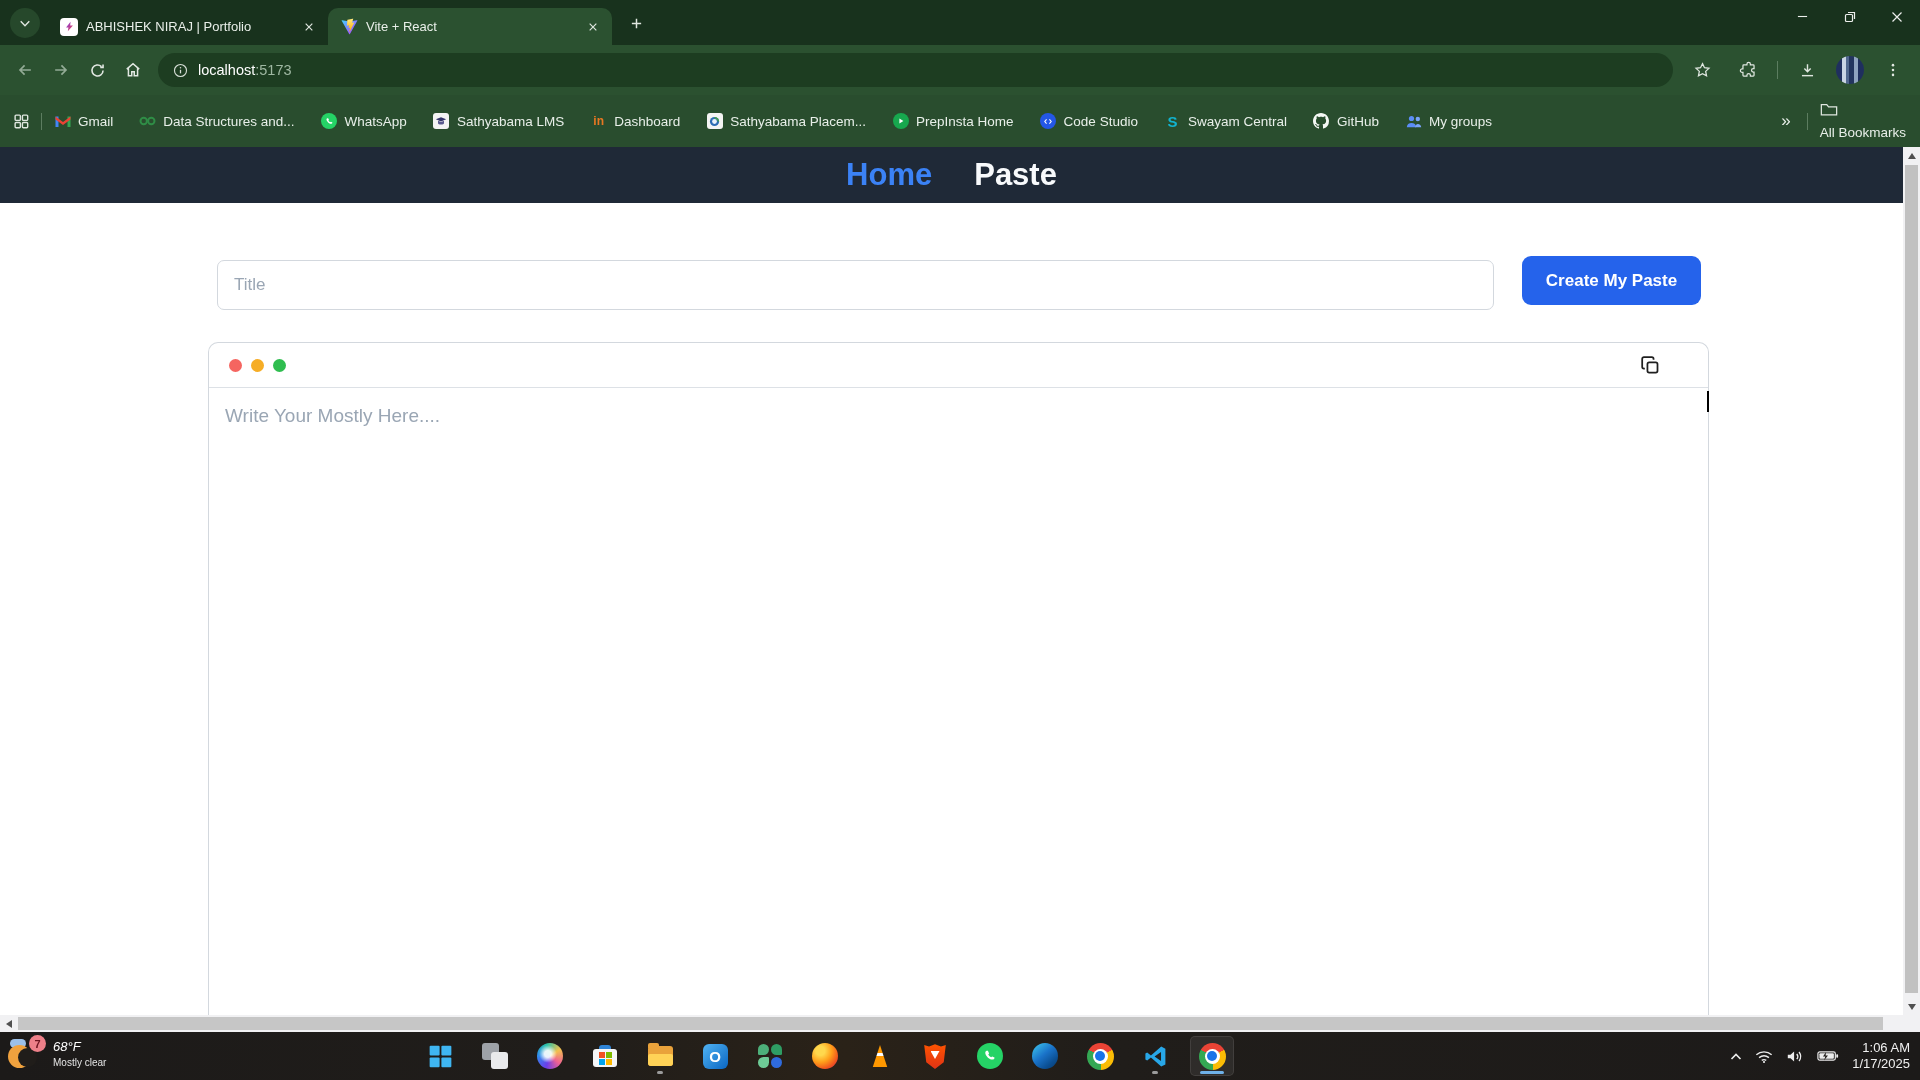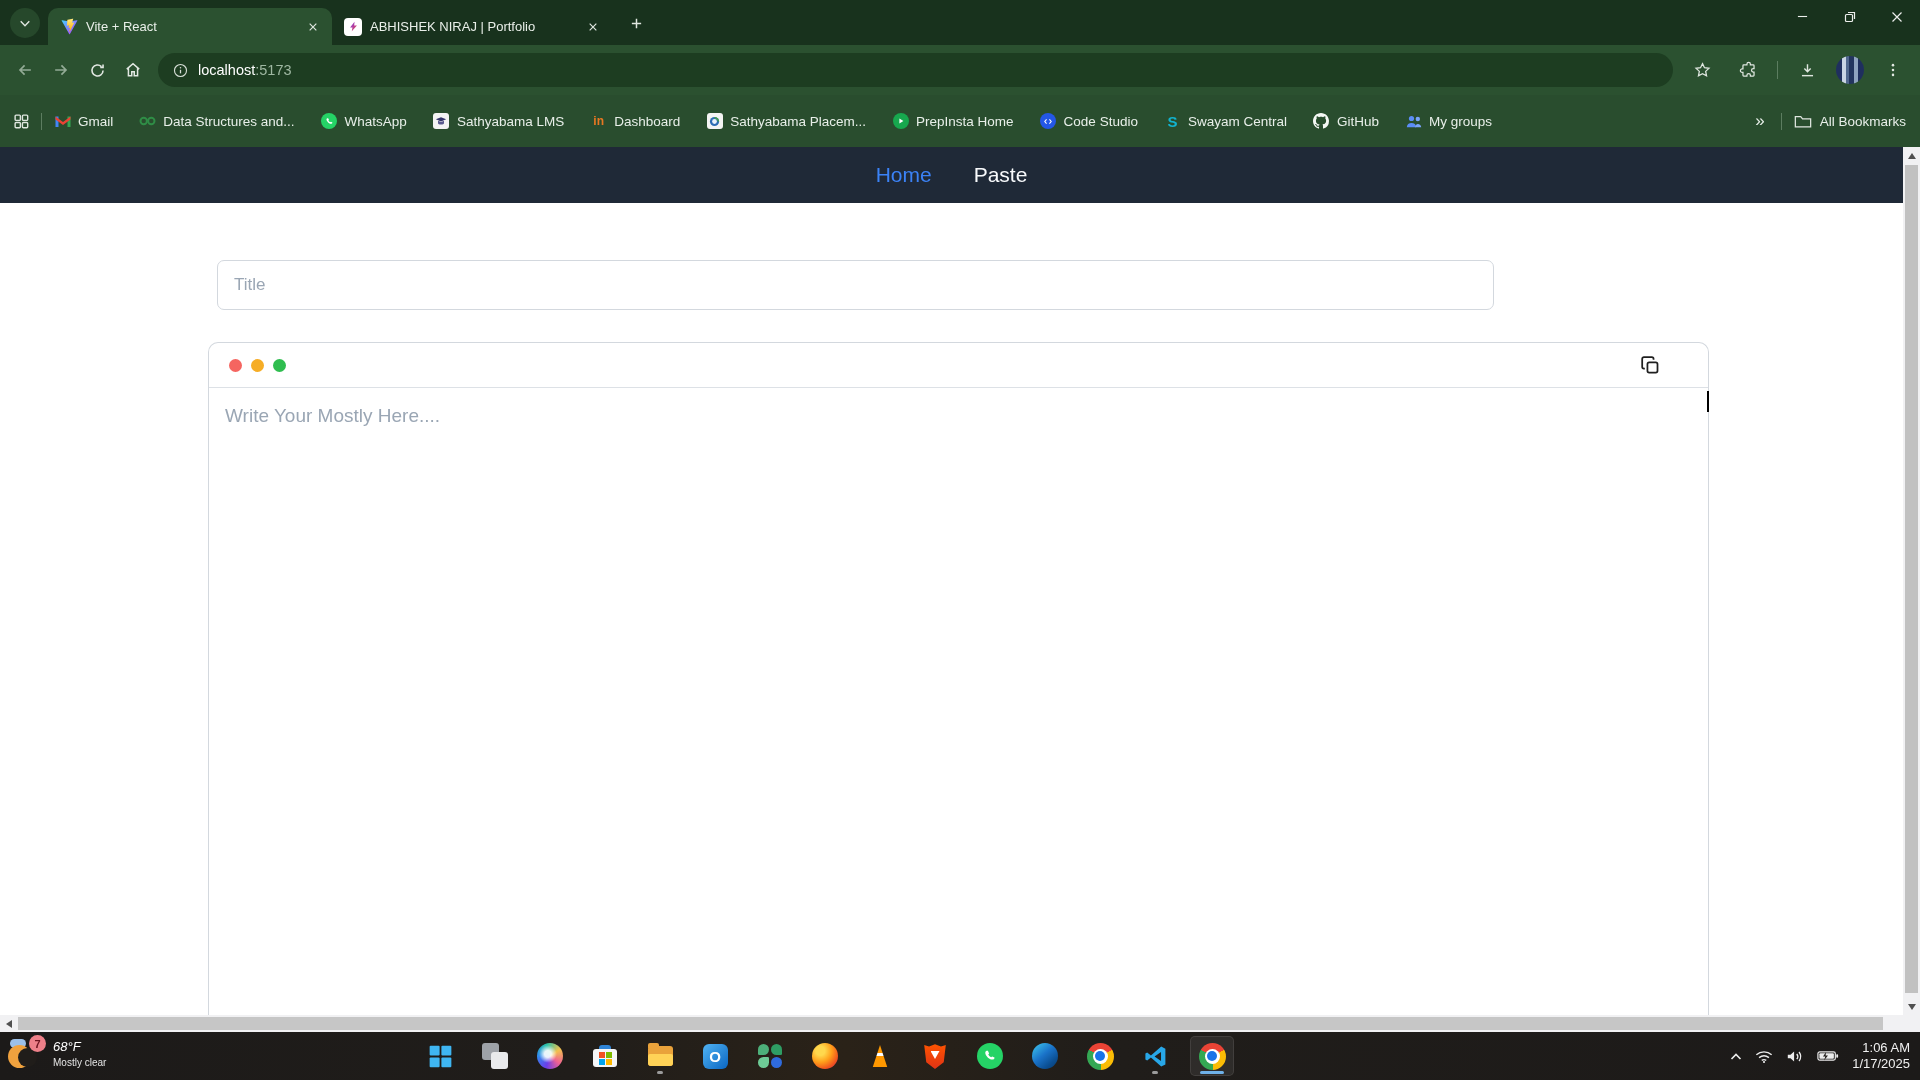--- a/index.html
+++ b/index.html
@@ -33,26 +33,26 @@
   .bookbar { height:52px; background:#294d2e; display:flex; align-items:center; padding:0 14px; font-size:13.5px; color:#e8efe9; }
   .bb-sep { width:1px; height:17px; background:#5c7d60; margin:0 12px; }
   .bm { display:flex; align-items:center; gap:7px; margin-right:26px; cursor:pointer; white-space:nowrap; }
   .bm:last-child { margin-right:0; }
   .bm-ic { width:17px; height:17px; display:flex; align-items:center; justify-content:center; flex:0 0 auto; }
   .ic-sq { width:16px; height:16px; border-radius:3px; background:#f4f4f4; display:flex; align-items:center; justify-content:center; }
   .ic-circle { width:16px; height:16px; border-radius:50%; display:flex; align-items:center; justify-content:center; }
   .ic-text { font-weight:800; font-size:12px; }
   .bb-right { margin-left:auto; display:flex; align-items:center; }
   .overflow-glyph { font-size:17px; color:#e8efe9; padding:0 4px; cursor:pointer; }
-  .allbm { display:flex; align-items:flex-start; gap:8px; cursor:pointer; }
+  .allbm { display:flex; align-items:flex-start; gap:8px; cursor:pointer;flex-direction:column; }
 
   
   .viewport { position:relative; height:885px; background:#fff; }
   .navbar { width:1903px; height:56px; background:#1f2937; display:flex; align-items:center; justify-content:center; gap:42px; }
-  .nav-link { font-size:21px; font-weight:normal; cursor:pointer; }
+  .nav-link { font-size:31px; font-weight:bold; cursor:pointer; }
   .nav-link.active { color:#3b82f6; }
   .nav-link.idle { color:#f8fafc; }
 
   .title-input { position:absolute; left:217px; top:113px; width:1277px; height:50px; border:1px solid #d3d8de; border-radius:7px; font-size:17px; padding:0 16px; color:#1f2937; outline:none; font-family:"Liberation Sans",sans-serif; }
   .title-input::placeholder { color:#9aa6b4; }
   .create-btn { position:absolute; left:1522px; top:109px; width:179px; height:49px; background:#2563eb; border:none; border-radius:9px; color:#fff; font-size:17px; font-weight:bold; cursor:pointer; font-family:"Liberation Sans",sans-serif; }
 
   .editor { position:absolute; left:208px; top:195px; width:1501px; bottom:17px; border:1px solid #d3d8de; border-bottom:none; border-radius:10px 10px 0 0; }
   .ed-head { height:45px; display:flex; align-items:center; padding-left:20px; border-bottom:1px solid #dde1e6; }
   .dot { width:13px; height:13px; border-radius:50%; margin-right:9px; }
@@ -138,20 +138,40 @@
 
 <div class="tabstrip">
   <div class="tab-search">
     <span>
       <svg width="12" height="9" viewBox="0 0 14 9">
           <path d="M2 2l5 5 5-5" stroke="#dfe6df" stroke-width="1.7" fill="none"></path>
         </svg>
     </span>
   </div>
 
+  <div class="tab">
+    <span class="fav">
+      <svg viewBox="0 0 16 16" width="11" height="13">
+          <defs>
+            <linearGradient id="bg1" x1="0" y1="0" x2="1" y2="1">
+              <stop offset="0" stop-color="#7c3aed"></stop>
+              <stop offset="1" stop-color="#ef4444"></stop>
+            </linearGradient>
+          </defs>
+          <path d="M9.5 1L3 9.5h3.5L5.5 15 13 6.5H9z" fill="url(#bg1)"></path>
+        </svg>
+    </span>
+    <span class="t-title">ABHISHEK NIRAJ | Portfolio</span>
+    <span class="t-close">
+      <svg width="10" height="10" viewBox="0 0 12 12">
+          <path d="M2 2l8 8M10 2l-8 8" stroke="#dfe6df" stroke-width="1.4"></path>
+        </svg>
+    </span>
+  </div>
+
   <div class="tab active">
     <span class="fav transparent">
       <svg width="17" height="17" viewBox="0 0 24 24">
           <defs>
             <linearGradient id="vg" x1="0" y1="0" x2="1" y2="1">
               <stop offset="0" stop-color="#41d1ff"></stop>
               <stop offset="1" stop-color="#bd34fe"></stop>
             </linearGradient>
             <linearGradient id="vy" x1="0" y1="0" x2="0" y2="1">
               <stop offset="0" stop-color="#ffea83"></stop>
@@ -163,40 +183,20 @@
         </svg>
     </span>
     <span class="t-title">Vite + React</span>
     <span class="t-close">
       <svg width="10" height="10" viewBox="0 0 12 12">
           <path d="M2 2l8 8M10 2l-8 8" stroke="#dfe6df" stroke-width="1.4"></path>
         </svg>
     </span>
   </div>
 
-  <div class="tab">
-    <span class="fav">
-      <svg viewBox="0 0 16 16" width="11" height="13">
-          <defs>
-            <linearGradient id="bg1" x1="0" y1="0" x2="1" y2="1">
-              <stop offset="0" stop-color="#7c3aed"></stop>
-              <stop offset="1" stop-color="#ef4444"></stop>
-            </linearGradient>
-          </defs>
-          <path d="M9.5 1L3 9.5h3.5L5.5 15 13 6.5H9z" fill="url(#bg1)"></path>
-        </svg>
-    </span>
-    <span class="t-title">ABHISHEK NIRAJ | Portfolio</span>
-    <span class="t-close">
-      <svg width="10" height="10" viewBox="0 0 12 12">
-          <path d="M2 2l8 8M10 2l-8 8" stroke="#dfe6df" stroke-width="1.4"></path>
-        </svg>
-    </span>
-  </div>
-
   <div class="newtab">
     <svg width="13" height="13" viewBox="0 0 14 14">
         <path d="M7 2v10M2 7h10" stroke="#dfe6df" stroke-width="1.6"></path>
       </svg>
   </div>
 
   <div class="win-controls">
     <div class="win-btn">
       <svg width="11" height="11" viewBox="0 0 12 12">
           <path d="M1 6h10" stroke="#eceeec" stroke-width="1.2"></path>
@@ -420,20 +420,21 @@
 
 <div class="viewport">
 
   <div class="navbar">
     <span class="nav-link active">Home</span>
     <span class="nav-link idle">Paste</span>
   </div>
 
   <input class="title-input" type="text" placeholder="Title" style="">
 
+  <button class="create-btn">Create My Paste</button>
 
   <div class="editor">
     <div class="ed-head">
       <span class="dot" style="background:#f56560;"></span>
       <span class="dot" style="background:#f6ad26;"></span>
       <span class="dot" style="background:#2fbd4f;"></span>
       <span class="copy-btn">
         <svg width="21" height="21" viewBox="0 0 24 24">
             <rect x="8.5" y="8.5" width="11.5" height="11.5" rx="2" stroke="#1f1f1f" stroke-width="2" fill="none"></rect>
             <path d="M5.5 15.5h-1a2 2 0 0 1-2-2v-9a2 2 0 0 1 2-2h9a2 2 0 0 1 2 2v1" stroke="#1f1f1f" stroke-width="2" fill="none"></path>

